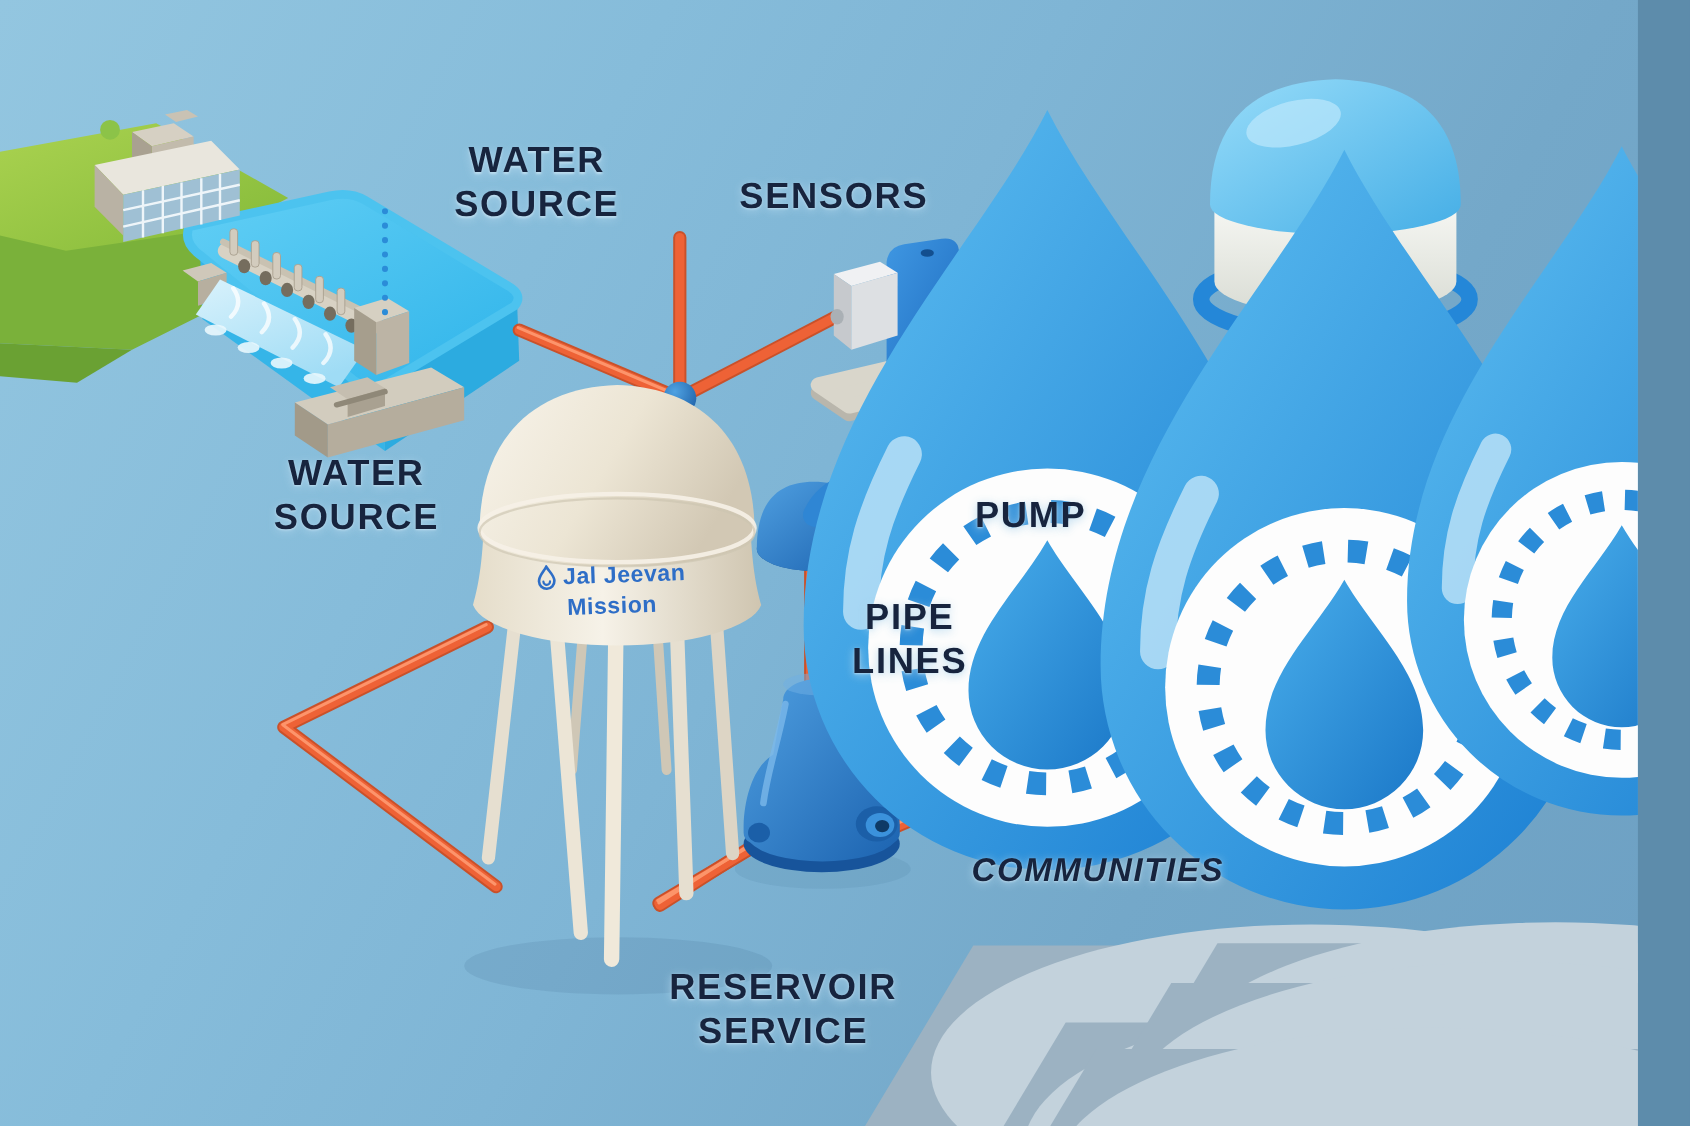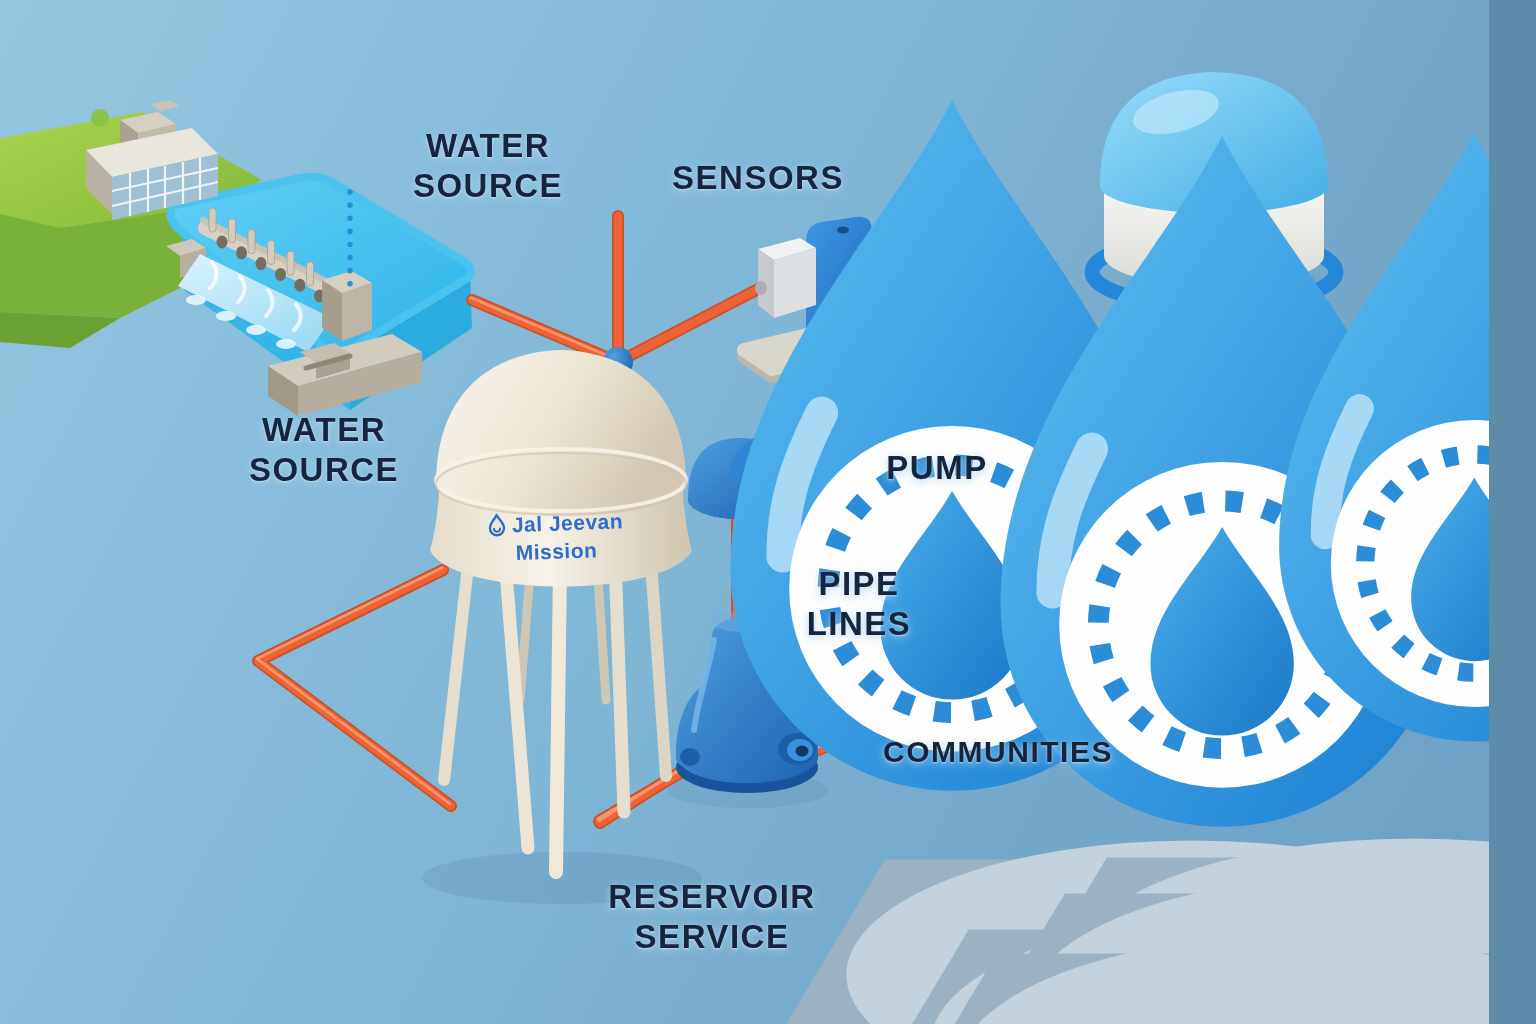--- a/index.html
+++ b/index.html
@@ -396,25 +396,25 @@
   <div class="lbl" style="left:758px;top:178px;">
     <div>SENSORS</div>
   </div>
   <div class="lbl" style="left:324px;top:450px;">
     <div>WATER</div>
     <div>SOURCE</div>
   </div>
   <div class="lbl" style="left:937px;top:432px;margin-top:36px;">
     <div>PUMP</div>
   </div>
-  <div class="lbl" style="left:859px;top:581px;margin-top:23px;">
+  <div class="lbl" style="left:827px;top:581px;">
     <div>PIPE</div>
     <div>LINES</div>
   </div>
-  <div class="lbl small" style="left:998px;top:752px;">
+  <div class="lbl small" style="left:998px;top:792px;font-style:italic;">
     <div>COMMUNITIES</div>
   </div>
   <div class="lbl" style="left:712px;top:917px;">
     <div>RESERVOIR</div>
     <div>SERVICE</div>
   </div>
 
   <div class="logo" style="left:556px;top:538px;">
     <div class="row">
       <svg width="18" height="24" viewBox="0 0 18 24">

